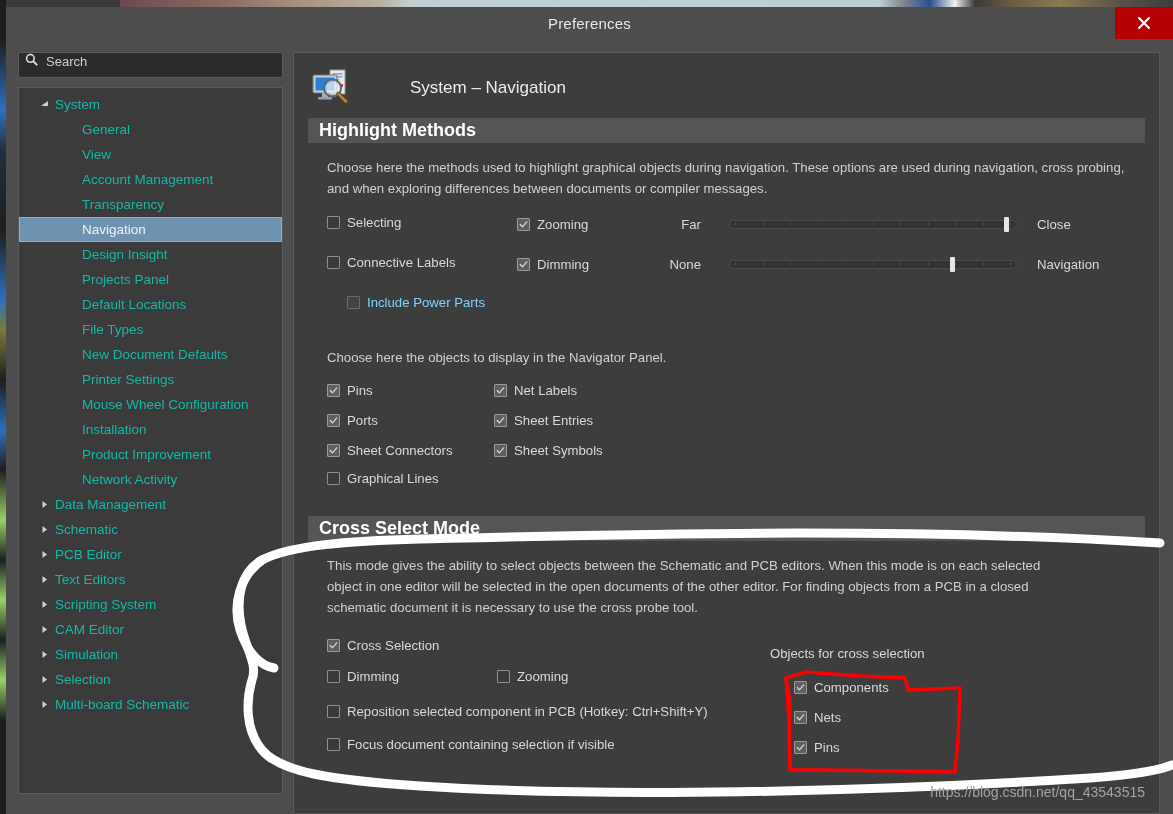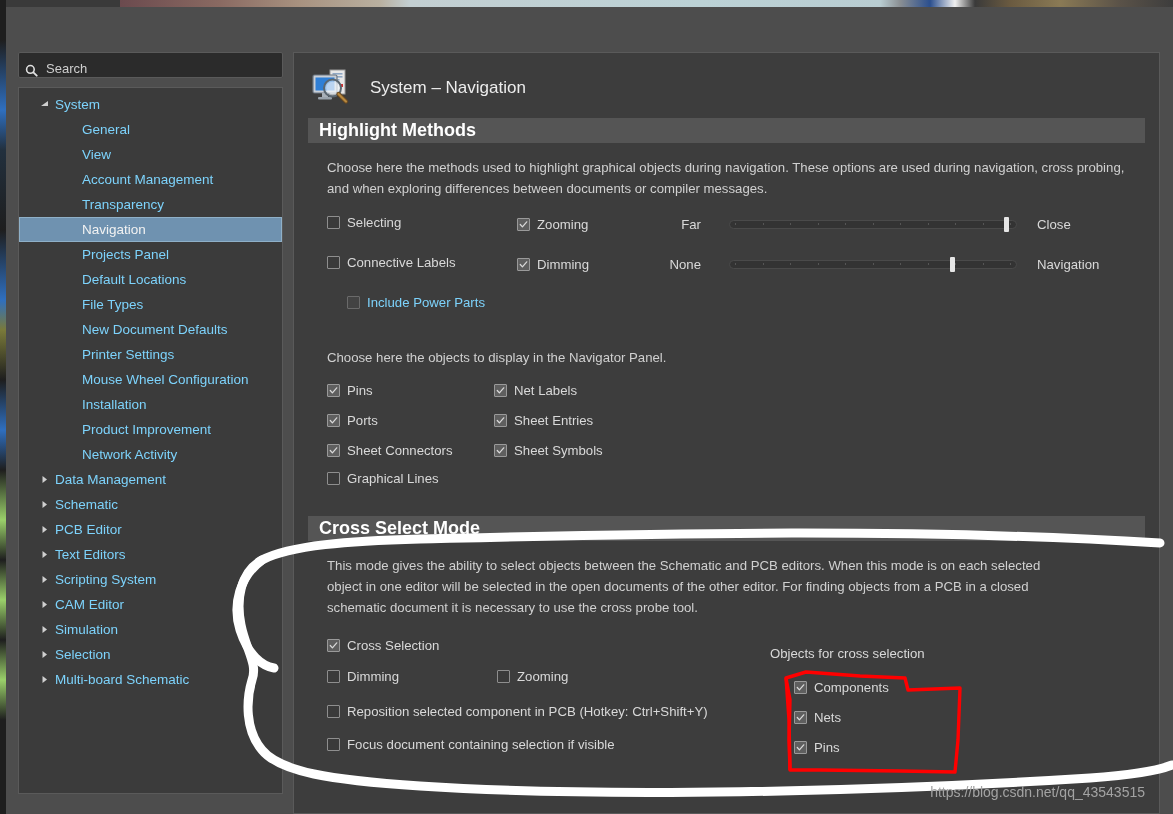--- a/index.html
+++ b/index.html
@@ -80,21 +80,21 @@
   .left-pane {
     width: 283px;
     padding: 13px 0 0 12px;
     box-sizing: border-box;
   }
   .search-box {
     width: 265px; height: 26px;
     background: #2b2b2b;
     border: 1px solid #5a5a5a;
     border-radius: 2px;
-    display: flex; align-items: flex-end;
+    display: flex; align-items: flex-start;
     box-sizing: border-box;
     padding: 0 6px;
     cursor: text;
   }
   .search-box svg { flex: 0 0 auto; margin-right: 6px; }
   .search-box input {
     flex: 1 1 auto;
     background: transparent;
     border: none; outline: none;
     color: #d8d8d8;
@@ -108,21 +108,21 @@
     width: 265px; height: 707px;
     background: #3b3b3b;
     border: 1px solid #5a5a5a;
     box-sizing: border-box;
     padding-top: 4px;
     overflow: hidden;
   }
   .tree-item {
     height: 25px;
     display: flex; align-items: center;
-    color: #7dd3fc;
+    color: #14b8a6;
     font-size: 13.5px;
     cursor: default;
     padding-left: 18px;
     box-sizing: border-box;
   }
   .tree-item.selected {
     background: #6f92b0;
     border: 1px solid #8fb0c8;
     color: #f2f2f2;
   }
@@ -141,20 +141,21 @@
     margin: 13px 13px 0 4px;
     background: #3d3d3d;
     border: 1px solid #5a5a5a;
     box-sizing: border-box;
     position: relative;
     overflow: hidden;
   }
   .page-header {
     display: flex; align-items: center;
     padding: 15px 16px 10px 16px;
+    gap: 40px;
   }
   .page-header .title {
     color: #ececec;
     font-size: 17px;
     margin-left: 18px;
   }
 
   .section { margin: 0 14px; }
   .section-bar {
     background: #555555;
@@ -260,20 +261,28 @@
 </head>
 <body>
 
 <div id="root">
 
   <div class="bg-strip-top"></div>
   <div class="bg-strip-left"></div>
 
   <div class="dialog">
 
+    <div class="titlebar">
+      <div class="titlebar-text">Preferences</div>
+      <div class="close-btn">
+        <svg width="14" height="14" viewBox="0 0 14 14">
+          <path d="M2 2 L12 12 M12 2 L2 12" stroke="#ffffff" stroke-width="2.1" stroke-linecap="round" fill="none"></path>
+        </svg>
+      </div>
+    </div>
 
     <div class="dialog-body">
 
       <div class="left-pane">
         <div class="search-box">
           <svg width="13" height="13" viewBox="0 0 14 14">
             <circle cx="5.8" cy="5.8" r="4.1" stroke="#e0e0e0" stroke-width="1.7" fill="none"></circle>
             <path d="M9 9 L12.6 12.6" stroke="#e0e0e0" stroke-width="2" stroke-linecap="round"></path>
           </svg>
           <input type="text" placeholder="Search" style="">
@@ -294,20 +303,23 @@
               <span class="lbl">View</span>
             </div>
             <div class="tree-item child">
               <span class="lbl">Account Management</span>
             </div>
             <div class="tree-item child">
               <span class="lbl">Transparency</span>
             </div>
             <div class="tree-item child selected">
               <span class="lbl">Navigation</span>
+            </div>
+            <div class="tree-item child">
+              <span class="lbl">Design Insight</span>
             </div>
             <div class="tree-item child">
               <span class="lbl">Projects Panel</span>
             </div>
             <div class="tree-item child">
               <span class="lbl">Default Locations</span>
             </div>
             <div class="tree-item child">
               <span class="lbl">File Types</span>
             </div>

